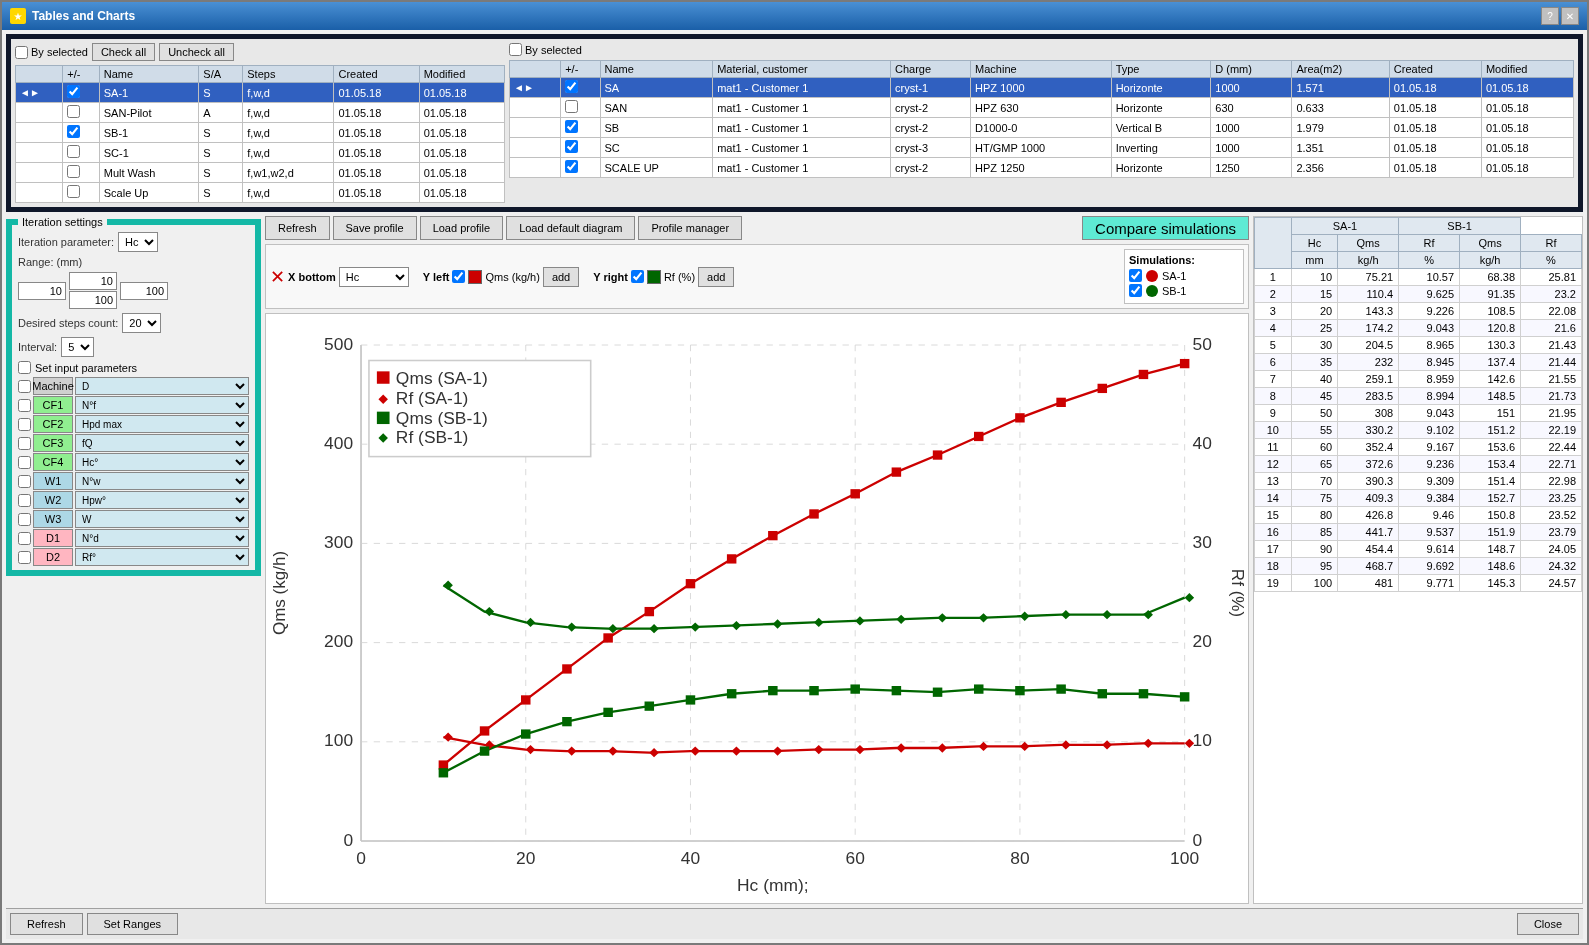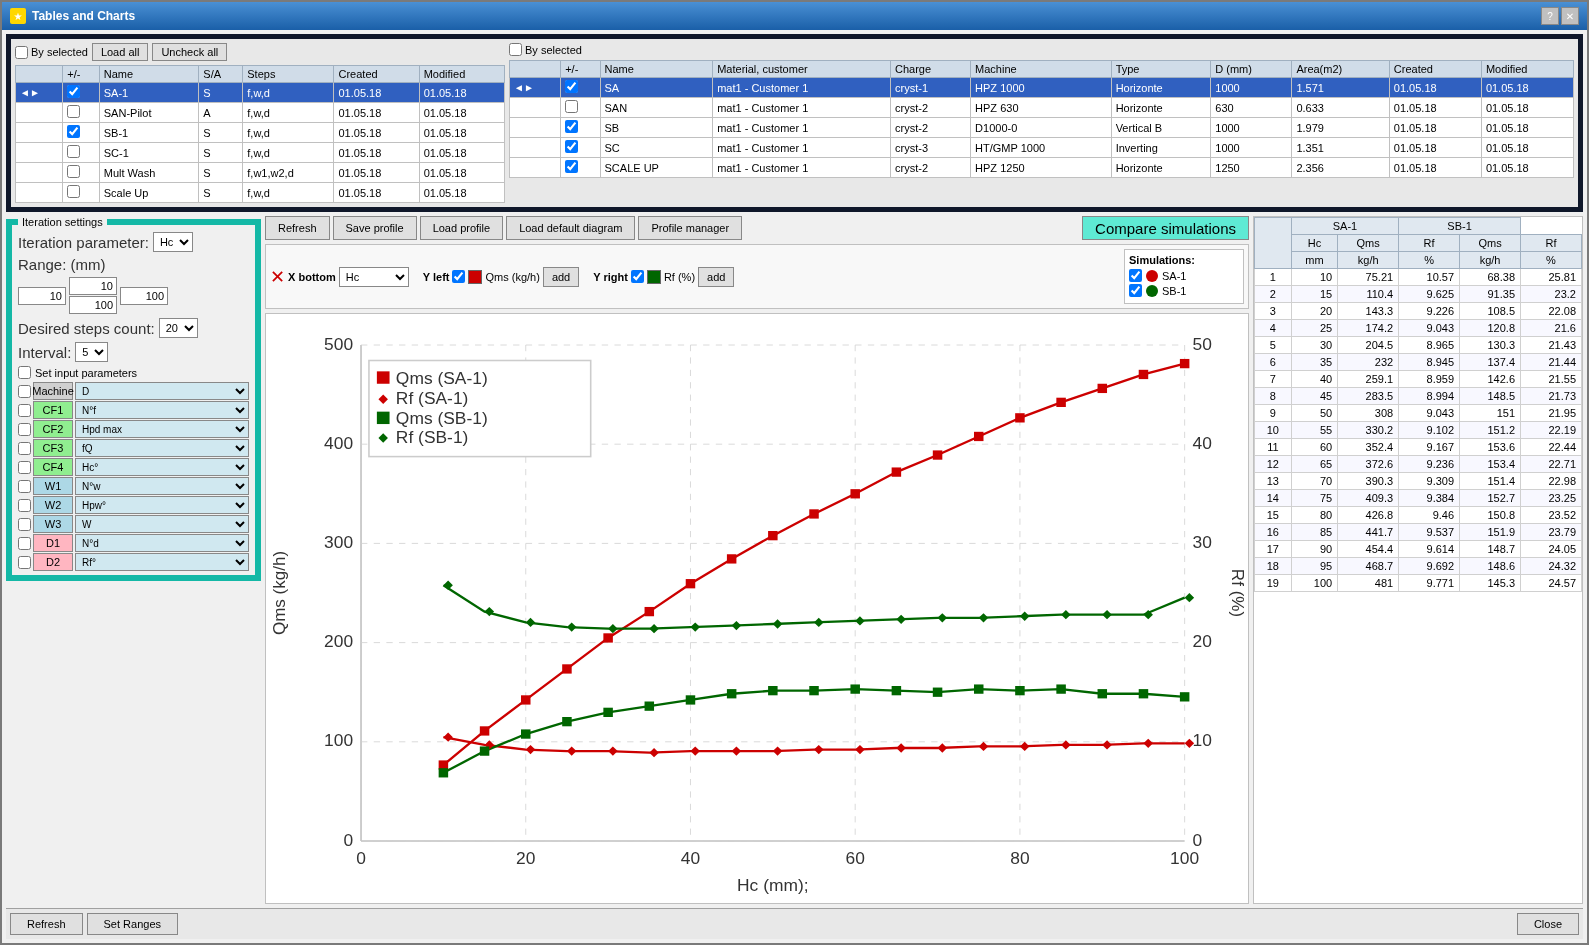--- a/index.html
+++ b/index.html
@@ -61,21 +61,21 @@
       flex: 1; display: flex; gap: 4px; overflow: hidden;
     }
     
     
     .left-panel {
       flex: 0 0 255px;
       display: flex; flex-direction: column; gap: 4px;
       overflow: hidden;
     }
     .form-row { display: flex; align-items: center; gap: 4px; margin-bottom: 4px; }
-    .form-label { font-size: 15px; color: #333; }
+    .form-label { font-size: 11px; color: #333; }
     
     select.combo { 
       border: 1px solid #888; background: white; 
       padding: 1px 2px; font-size: 11px; height: 20px;
     }
     .combo-green { background: #90ee90; }
     
     input.num-input { 
       width: 48px; border: 1px solid #888; background: white; 
       padding: 1px 3px; font-size: 11px; height: 18px; text-align: right;
@@ -203,21 +203,21 @@
   <div class="content">
 
     <div class="top-section">
 
       <div class="left-table-area">
         <div class="table-toolbar">
           <div class="cb-by-selected">
             <input type="checkbox" style="">
             <span>By selected</span>
           </div>
-          <button class="check-btn">Load all</button>
+          <button class="check-btn">Check all</button>
           <button class="check-btn">Uncheck all</button>
         </div>
         <table class="data-table">
           <thead>
             <tr>
               <th></th>
               <th>+/-</th>
               <th>Name</th>
               <th>S/A</th>
               <th>Steps</th>

